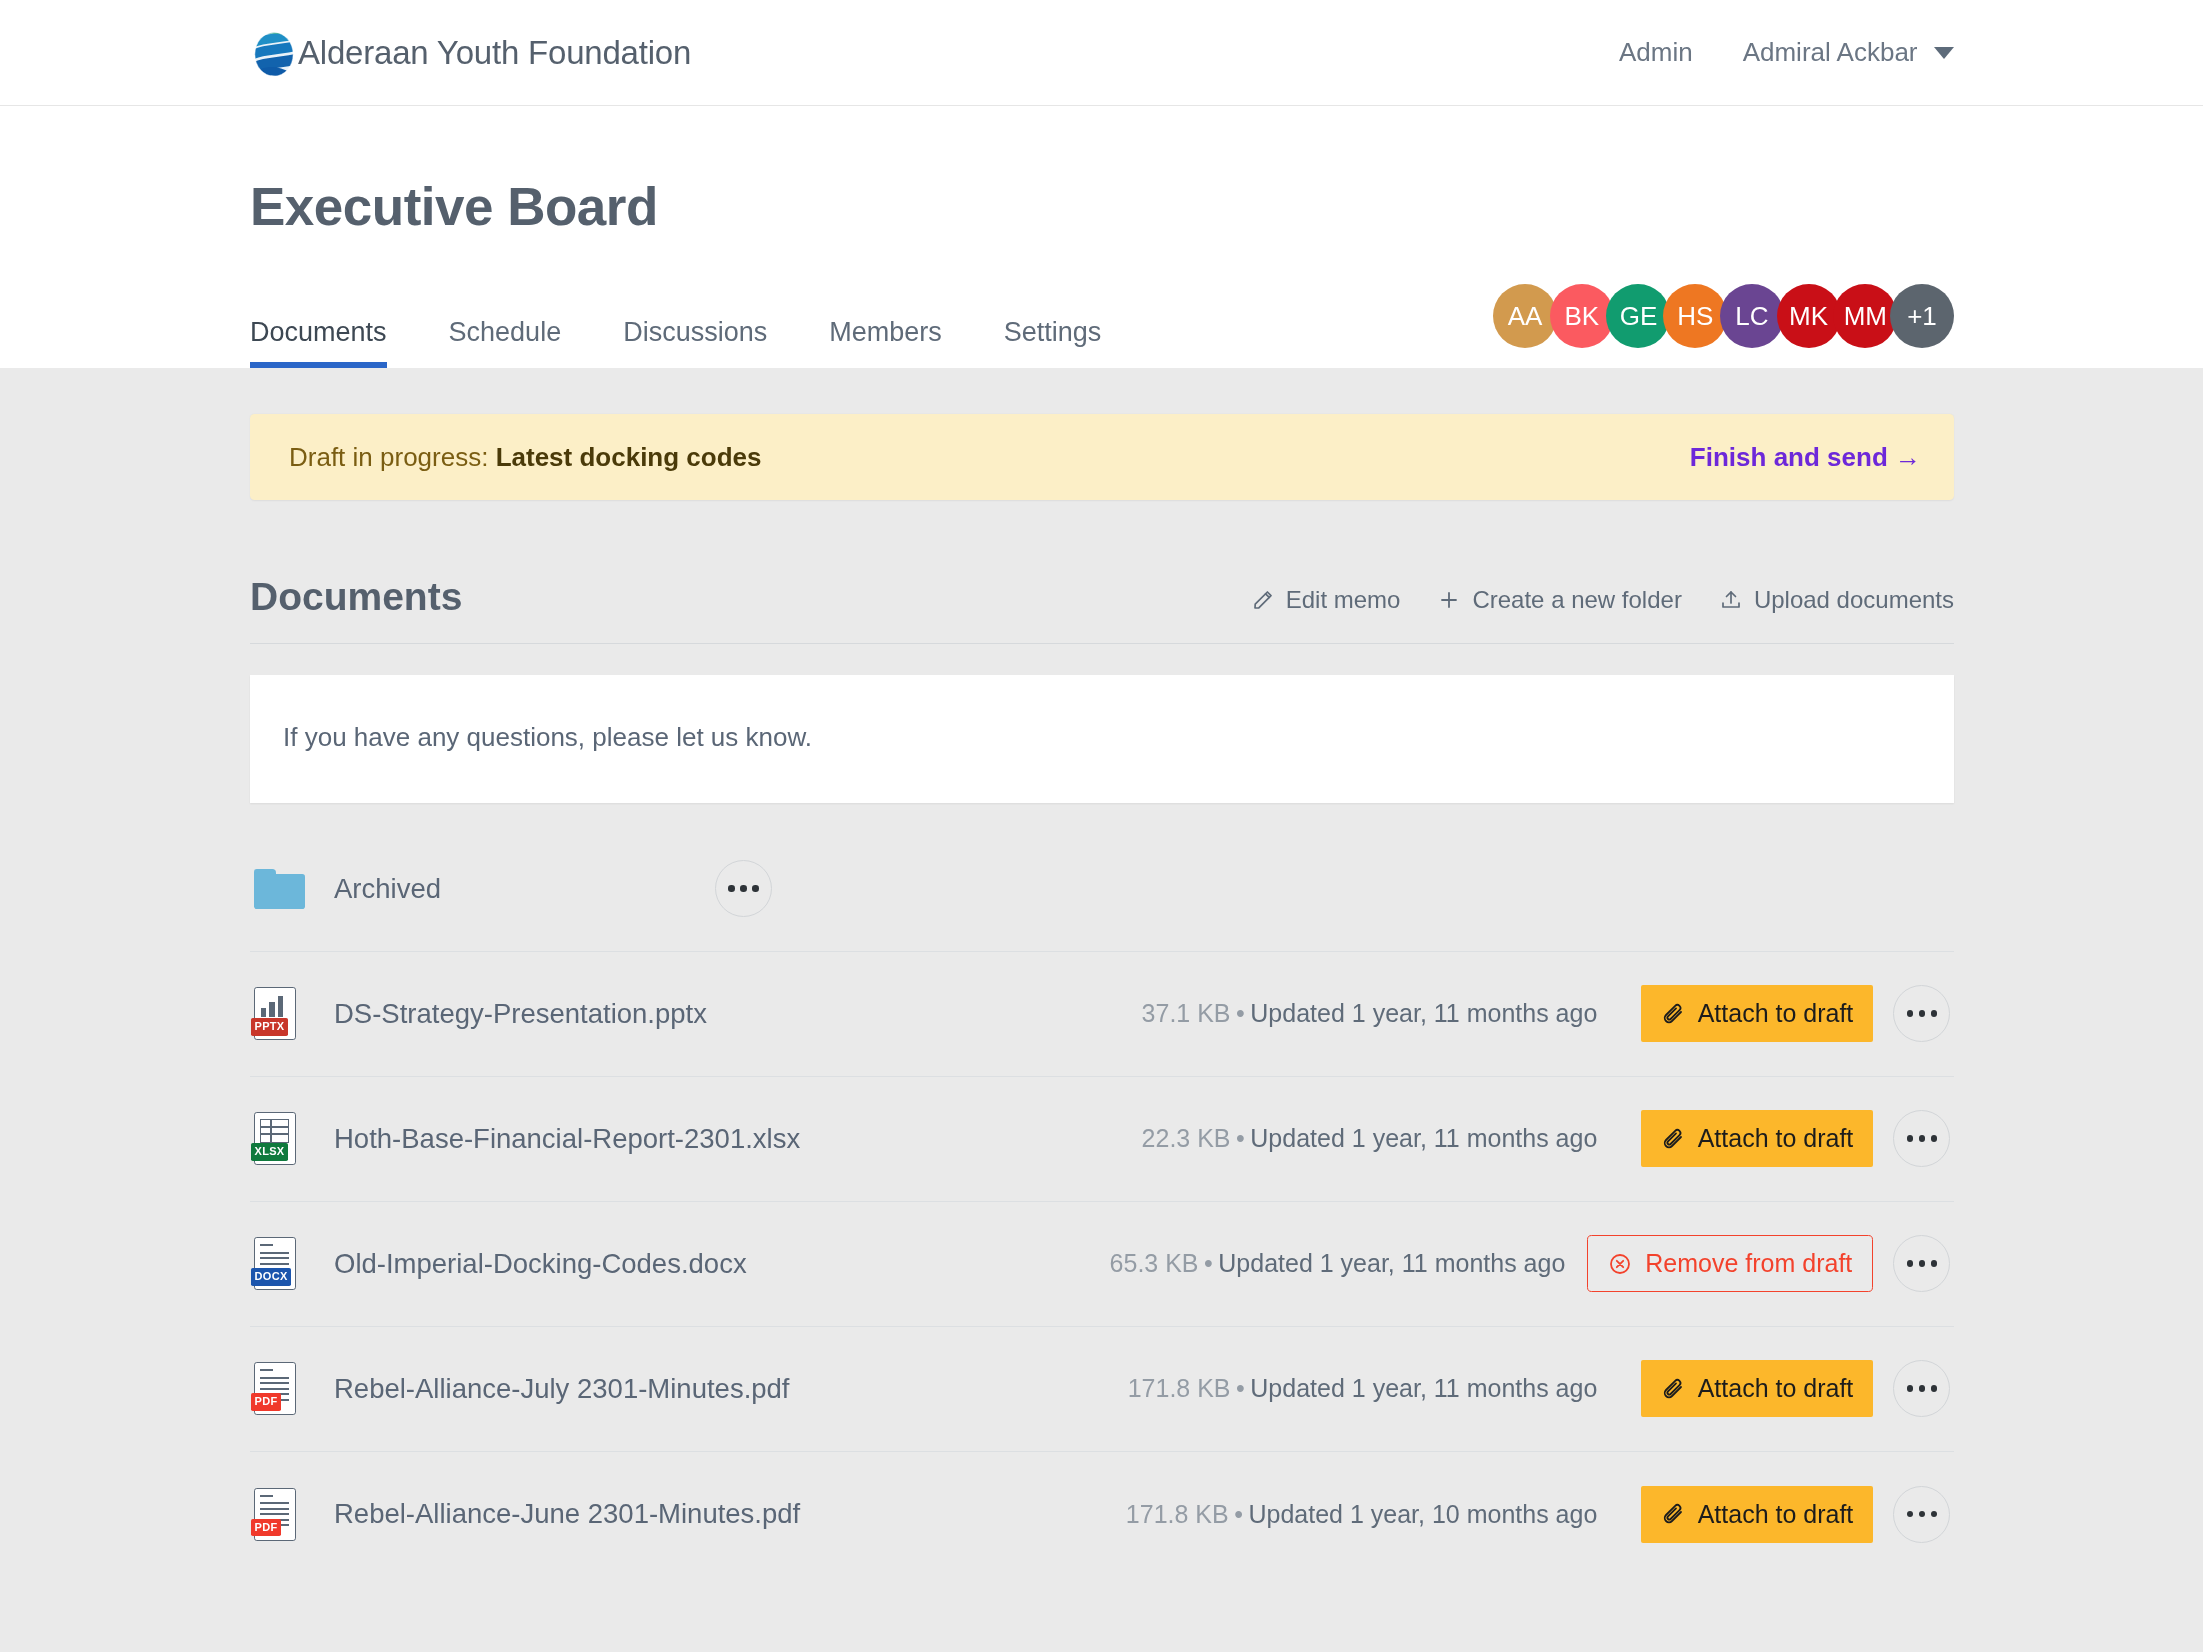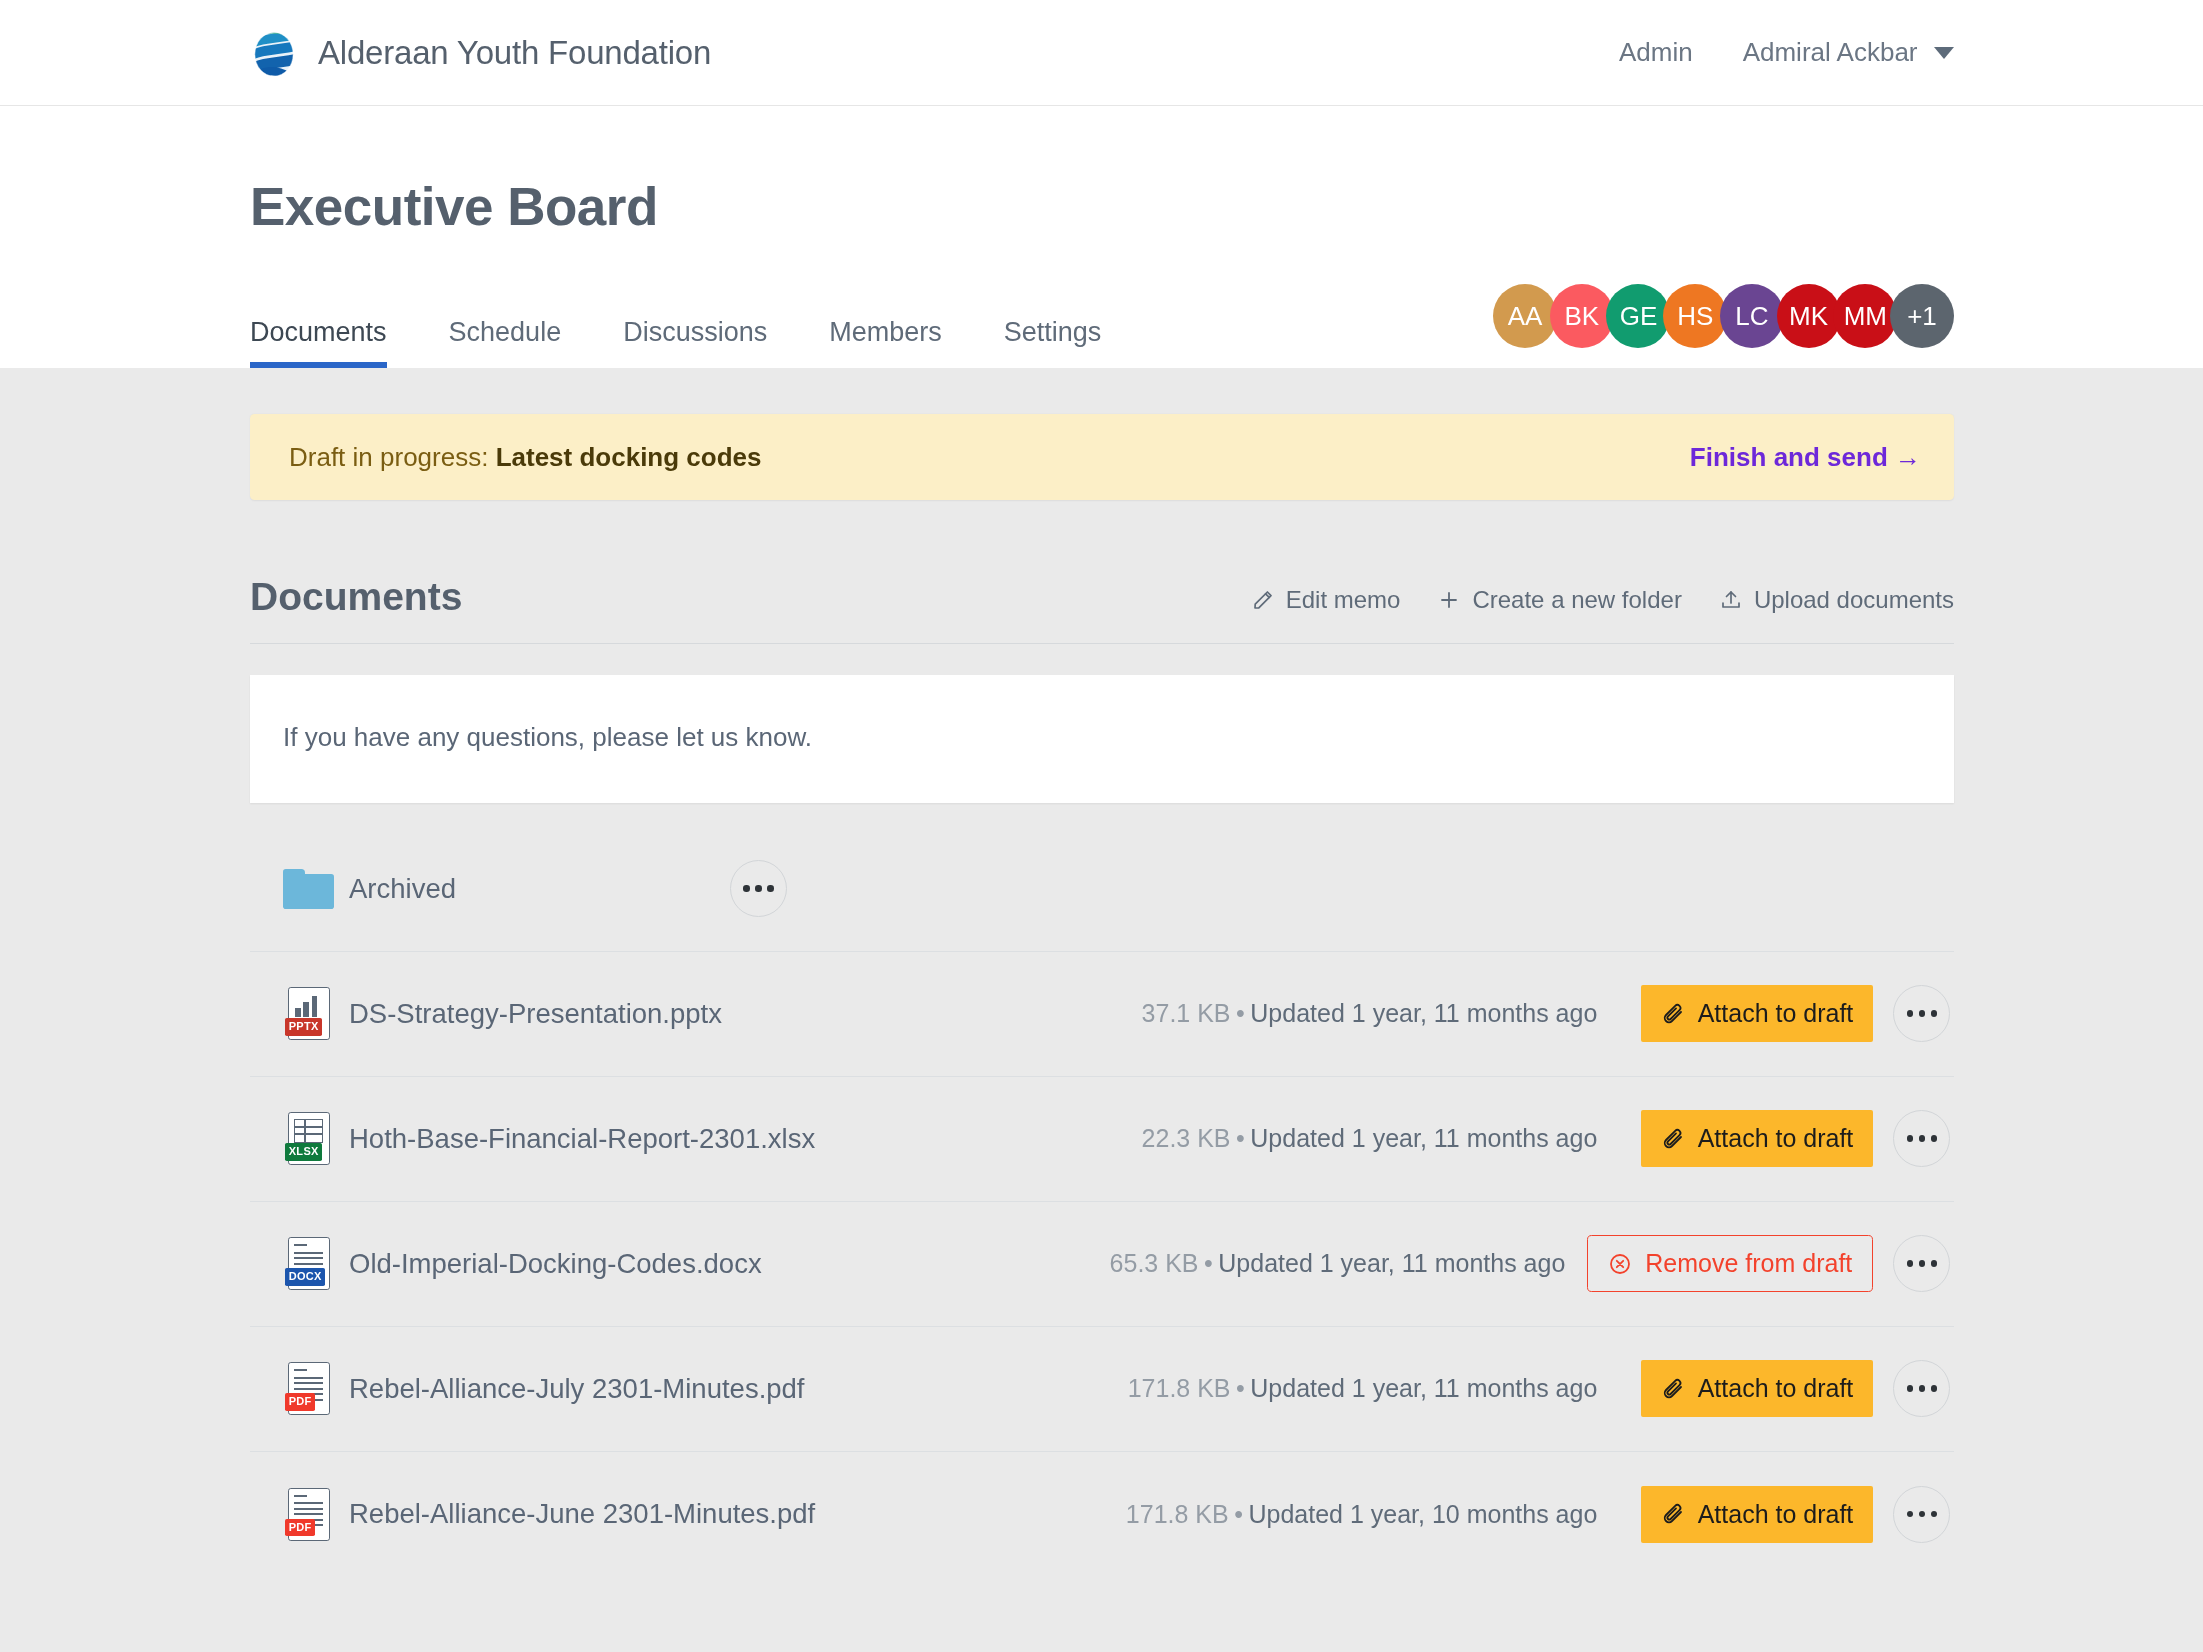--- a/index.html
+++ b/index.html
@@ -23,21 +23,20 @@
     background: #ffffff;
     border-bottom: 0.9px solid #e6e6e6;
     display: flex;
     align-items: center;
     padding: 0 250px 0 250px;
     position: relative;
   }
   .brand {
     display: flex;
     align-items: center;
-    gap: 20px;
     cursor: pointer;
   }
   .brand-logo {
     width: 48px;
     height: 51px;
     flex: 0 0 48px;
   }
   .brand-title {
     font-size: 33px;
     color: #55606d;
@@ -218,23 +217,22 @@
     border-bottom: 0.9px solid #dcdfe2;
     padding: 0 3.7px 0 0;
   }
   .row:last-child { border-bottom: none; }
 
   .row-icon {
     width: 84px;
     flex: 0 0 84px;
     display: flex;
     align-items: center;
-    justify-content: center;
+    justify-content: flex-start;
     padding-left: 3.7px;
-    margin-left: 15px;
   }
   .row-name {
     font-size: 27.5px;
     color: #5a6676;
     cursor: pointer;
     text-decoration: none;
     white-space: nowrap;
   }
   .row-meta {
     margin-left: auto;

